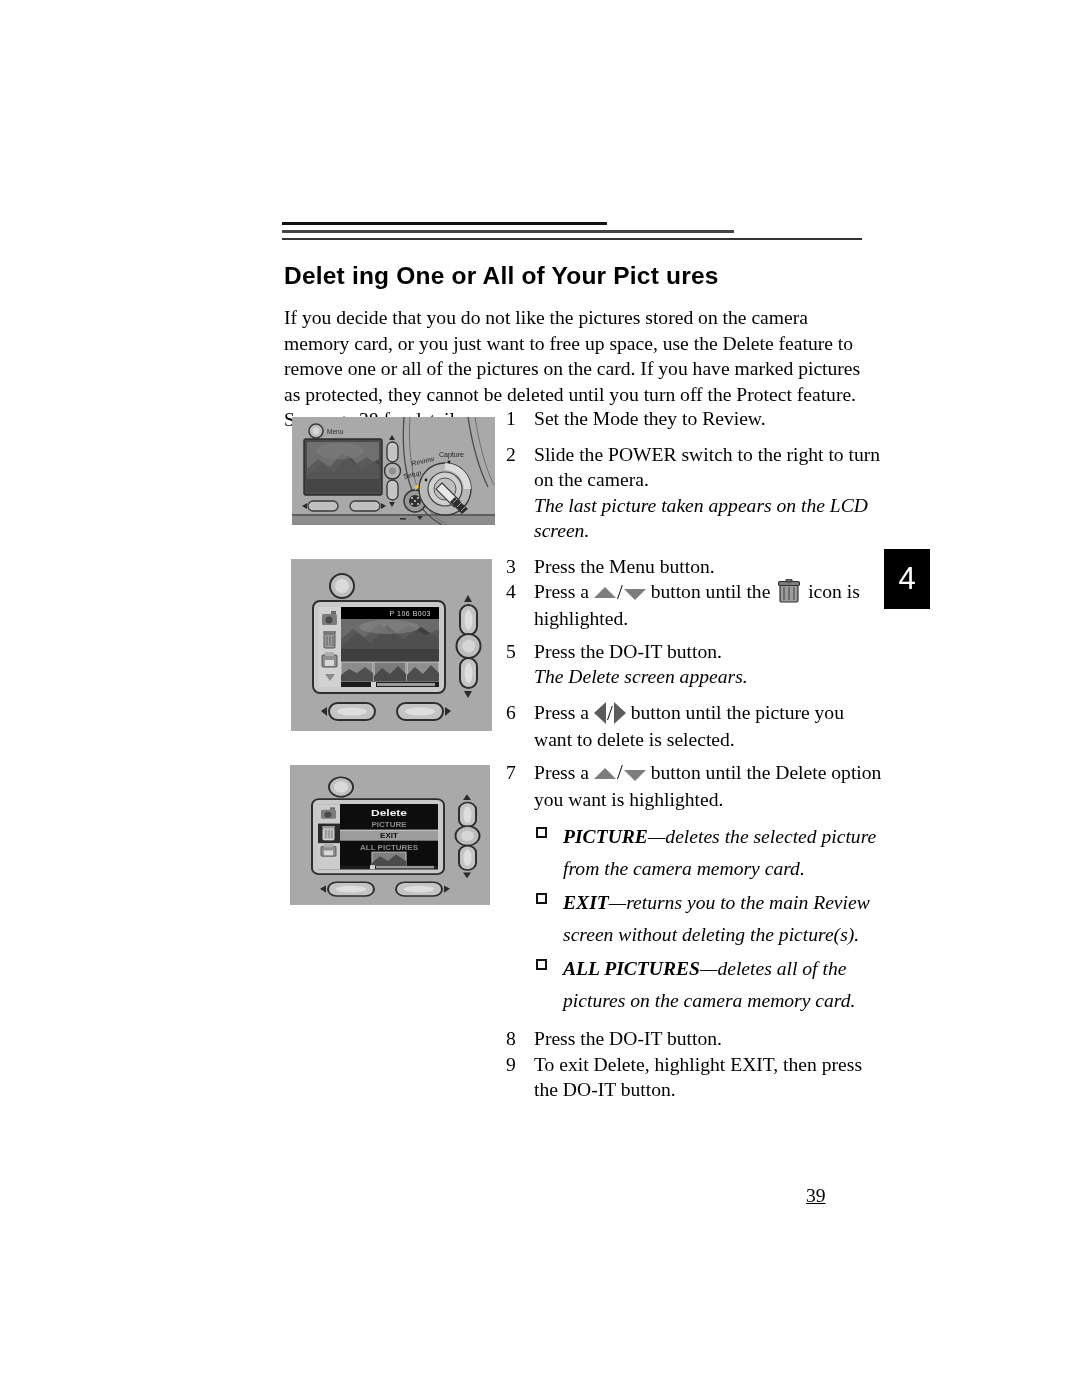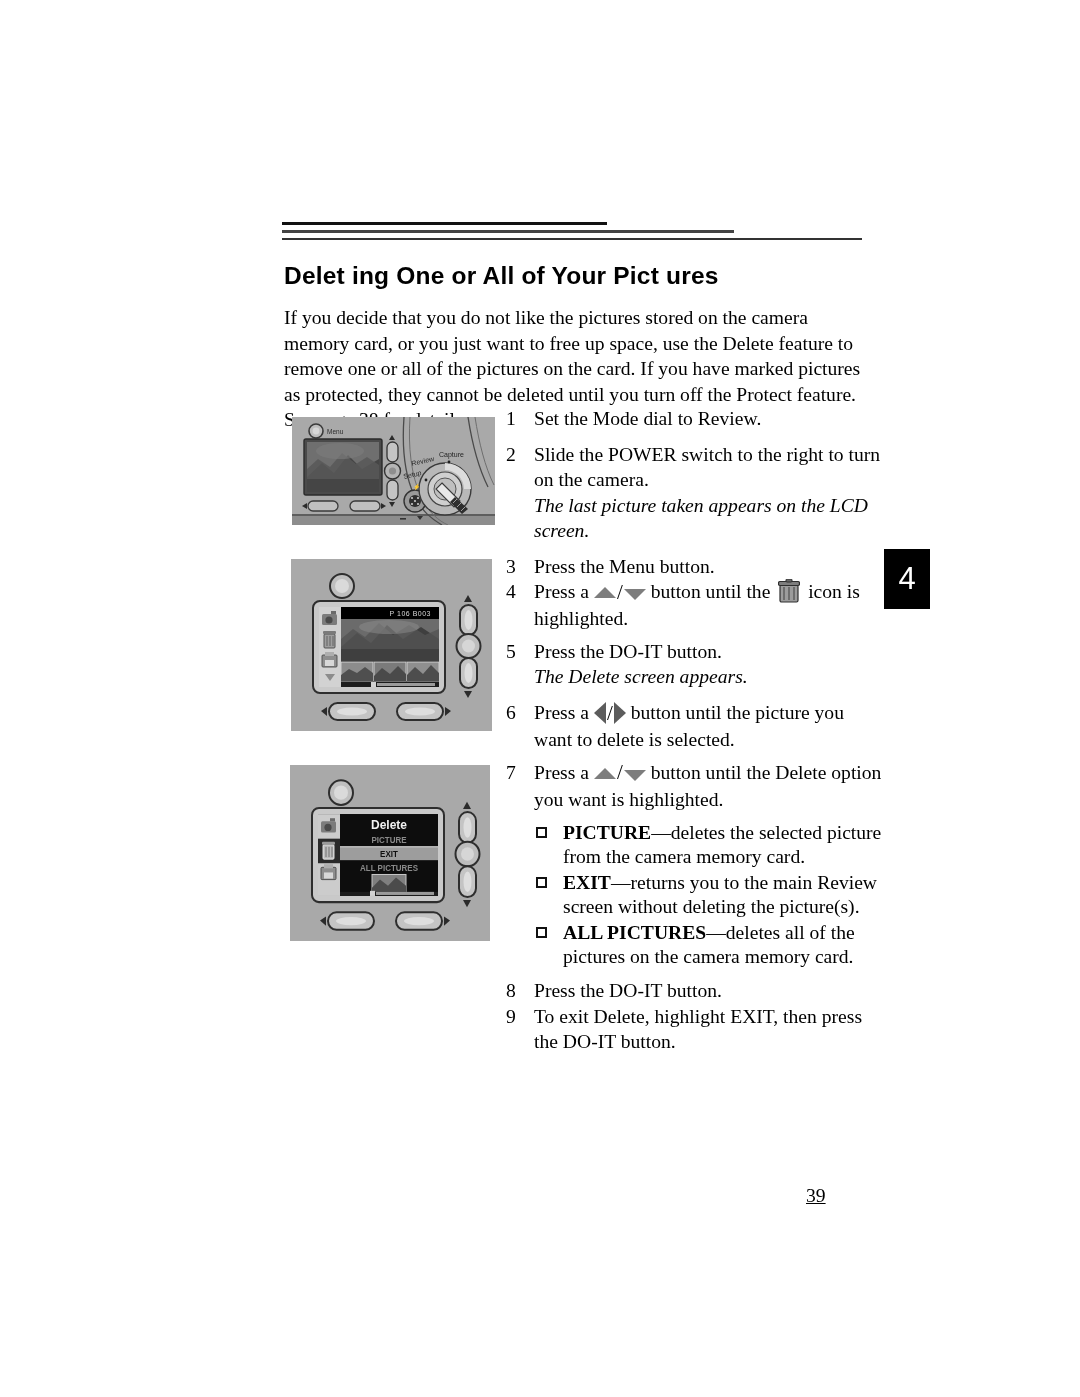--- a/index.html
+++ b/index.html
@@ -112,22 +112,23 @@
 
   
   .options {
     padding-left: 28px;
     margin-top: 9px;
   }
   .opt {
     position: relative;
     padding-left: 29px;
     font-size: 19.6px;
-    line-height: 24px;
+    line-height: 32px;
     margin-bottom: 2px;
+    font-style: italic;
   }
   .opt .box {
     position: absolute;
     left: 2px;
     top: 6px;
     width: 11px;
     height: 11px;
     border: 2px solid #111;
     box-sizing: border-box;
   }
@@ -201,21 +202,21 @@
   #fig1 {
     left: 292px; top: 417px;
     width: 203px; height: 108px;
   }
   #fig2 {
     left: 291px; top: 559px;
     width: 201px; height: 172px;
   }
   #fig3 {
     left: 290px; top: 765px;
-    width: 200px; height: 176px;
+    width: 200px; height: 140px;
   }
   .fig svg { display: block; width: 100%; height: 100%; }
 </style>
 </head>
 <body>
 
 <div class="page">
 
   <div class="rules">
     <div class="rule r1"></div>
@@ -417,21 +418,21 @@
       <ellipse cx="129" cy="152.5" rx="15" ry="4" fill="#dedede"></ellipse>
       <polygon points="30,152 36,148 36,157" fill="#2b2b2b"></polygon>
       <polygon points="160,152 154,148 154,157" fill="#2b2b2b"></polygon>
     </svg>
   </div>
 
   <div class="steps">
 
     <div class="step">
       <span class="num">1</span>
-      <span>Set the Mode dial to Review.</span>
+      <span>Set the Mode they to Review.</span>
     </div>
 
     <div class="gap"></div>
 
     <div class="step">
       <span class="num">2</span>
       <span>Slide the POWER switch to the right to turn on the camera.</span>
     </div>
 
     <div class="note">The last picture taken appears on the LCD screen.</div>

